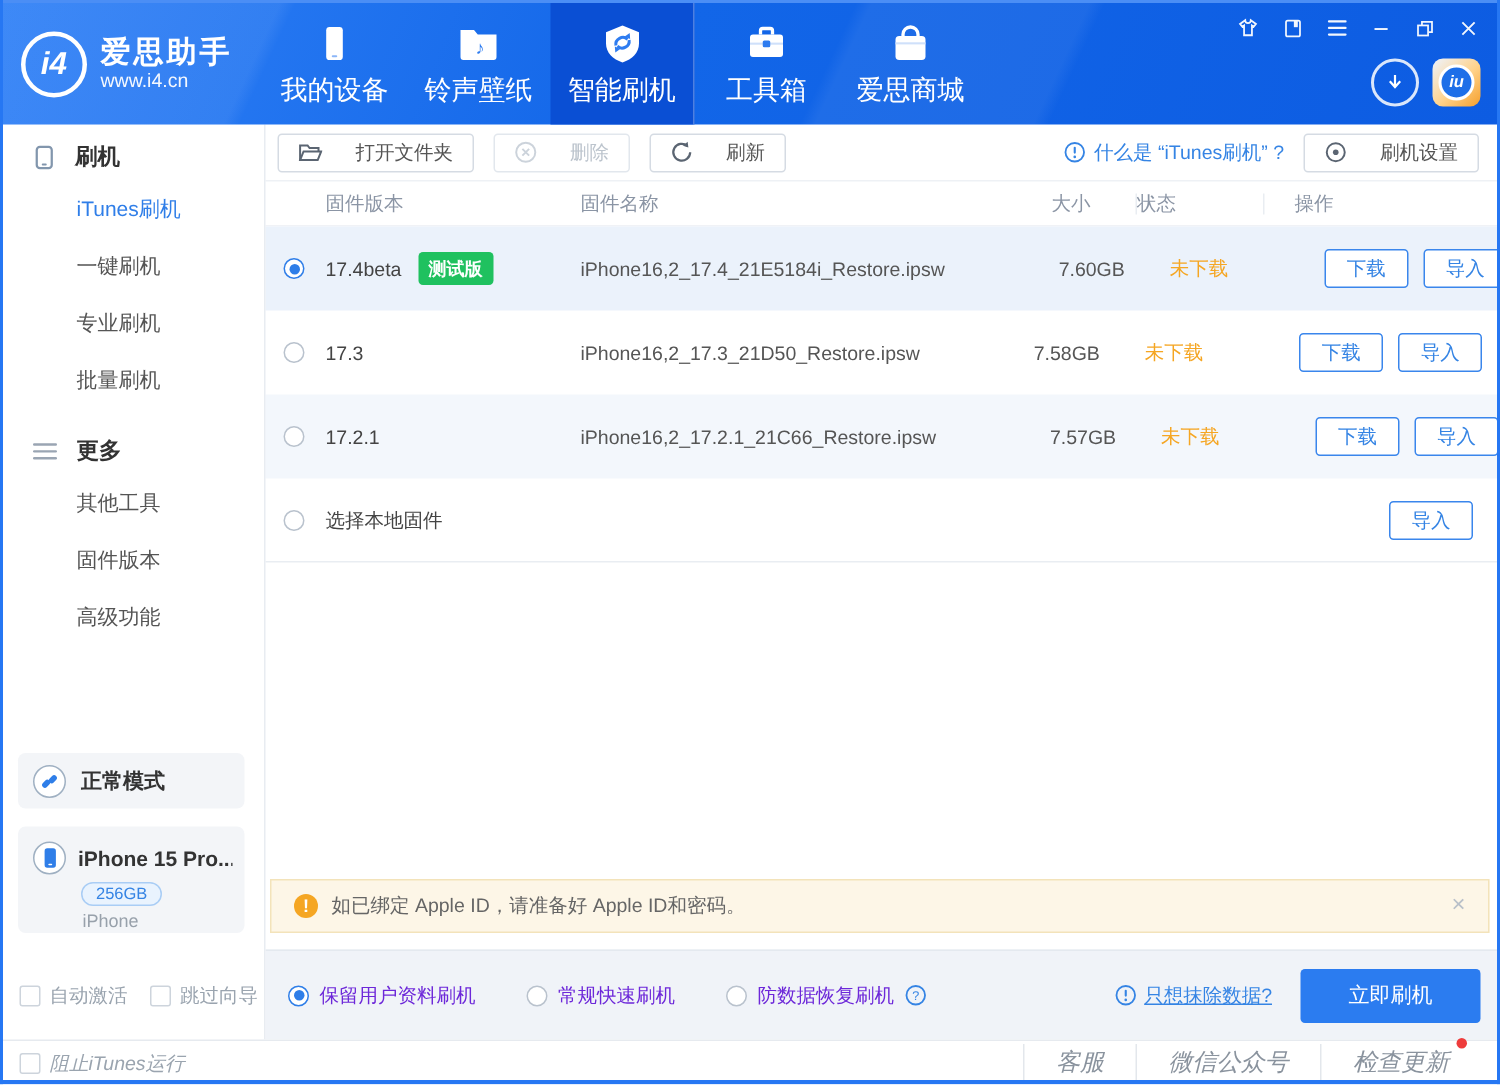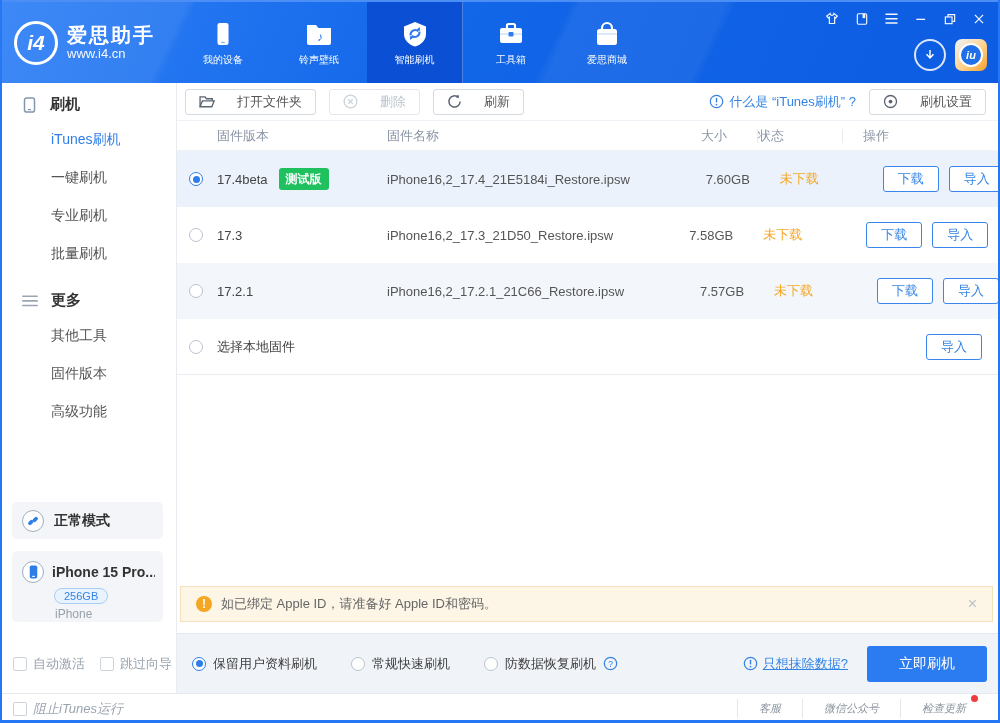--- a/index.html
+++ b/index.html
@@ -16,21 +16,21 @@
     background:linear-gradient(115deg, rgba(255,255,255,.07) 18%, rgba(255,255,255,0) 19%, rgba(255,255,255,0) 55%, rgba(255,255,255,.06) 56%, rgba(255,255,255,.06) 70%, rgba(255,255,255,0) 71%); pointer-events:none; }
   .logo { width:175px; display:flex; align-items:center; gap:9px; padding-left:14px; color:#fff; }
   .logo-circle { width:44px; height:44px; min-width:44px; border:3px solid #fff; border-radius:50%;
     display:flex; align-items:center; justify-content:center; font-size:21px; font-weight:bold; font-style:italic; }
   .logo-text .brand { font-size:20px; font-weight:bold; letter-spacing:2px; line-height:22px; }
   .logo-text .url { font-size:13px; opacity:.95; }
   .nav { display:flex; height:100%; }
   .nav-item { width:96px; display:flex; flex-direction:column; align-items:center; justify-content:center; gap:5px; color:#fff; cursor:pointer; position:relative; }
   .nav-item.active { background:#0a4fd4; border-right:1px solid rgba(255,255,255,.28); }
   .nav-icon { height:30px; display:flex; align-items:flex-end; justify-content:center; }
-  .nav-label { font-size:10px; }
+  .nav-label { font-size:18px; }
   .titlebar-icons { position:absolute; top:9px; right:14px; display:flex; gap:15px; align-items:center; z-index:12; }
   .tb-icon { display:flex; cursor:pointer; opacity:.95; }
   .header-right { position:absolute; top:37px; right:13px; display:flex; gap:9px; align-items:center; z-index:12; }
   .dl-btn { width:32px; height:32px; border:2px solid rgba(255,255,255,.85); border-radius:50%; display:flex; align-items:center; justify-content:center; cursor:pointer; }
   .app-badge { width:32px; height:32px; border-radius:7px; background:linear-gradient(135deg,#eef4ff 0%,#ffd28a 55%,#f59f2b 100%); display:flex; align-items:center; justify-content:center; cursor:pointer; }
   .app-badge-inner { width:24px; height:24px; border-radius:50%; background:#1e6fe8; color:#fff; font-size:11px; font-weight:bold; font-style:italic; display:flex; align-items:center; justify-content:center; border:2px solid #fff; }
 
   
   .sidebar { position:absolute; top:83px; left:0; bottom:30px; width:177px; background:#fff; border-right:1px solid #e8ecf1; z-index:5; }
   .group { padding-top:5px; }
@@ -77,30 +77,30 @@
   .c-status { font-size:13px; color:#f5a623; }
   .c-actions { display:flex; gap:10px; justify-content:flex-end; padding-right:18px; }
   .act-btn { width:56px; height:26px; border:1px solid #3a86ec; border-radius:3px; background:#fff; color:#3584e4; font-size:13px; cursor:pointer; }
 
   .notice { position:absolute; left:5px; right:7px; bottom:71px; height:36px; background:#fdf6e7; border:1px solid #f3e3ba; display:flex; align-items:center; gap:9px; padding:0 15px; }
   .notice-icon { width:16px; height:16px; min-width:16px; border-radius:50%; background:#f5a623; color:#fff; font-size:12px; font-weight:bold; display:flex; align-items:center; justify-content:center; }
   .notice-text { font-size:13px; color:#666; }
   .notice-close { margin-left:auto; color:#b9c0c9; font-size:16px; cursor:pointer; }
 
   .flash-bar { position:absolute; left:0; right:0; bottom:0; height:60px; background:#f0f3f8; border-top:1px solid #e4e9ef; display:flex; align-items:center; padding:0 13px 0 17px; }
-  .radio-opt { display:flex; align-items:center; gap:7px; margin-right:34px; font-size:13px; color:#404040; cursor:pointer; }
+  .radio-opt { display:flex; align-items:center; gap:7px; margin-right:34px; font-size:13px; color:#6d28d9; cursor:pointer; }
   .flash-right { margin-left:auto; display:flex; align-items:center; gap:19px; }
   .erase-link { color:#3584e4; font-size:13px; display:inline-flex; align-items:center; gap:5px; cursor:pointer; }
   .erase-link .u { text-decoration:underline; }
   .flash-btn { width:120px; height:36px; background:#2b7cf0; border:none; border-radius:3px; color:#fff; font-size:14px; cursor:pointer; }
 
   
   .statusbar { position:absolute; left:0; right:0; bottom:0; height:30px; background:#fff; border-top:1px solid #e6eaef; display:flex; align-items:center; padding:0 13px; z-index:6;font-style:italic; }
   .sb-right { margin-left:auto; display:flex; align-items:center; }
-  .sb-link { position:relative; color:#8a939e; font-size:11px; padding:2px 21px; border-left:1px solid #e3e7ec; cursor:pointer; }
+  .sb-link { position:relative; color:#8a939e; font-size:16px; padding:2px 21px; border-left:1px solid #e3e7ec; cursor:pointer; }
   .red-dot { position:absolute; top:-4px; right:9px; width:7px; height:7px; border-radius:50%; background:#ee3c3c; }
 </style>
 </head>
 <body>
 
 <div class="window">
 
   <div class="header">
     <div class="logo">
       <div class="logo-circle">i4</div>

